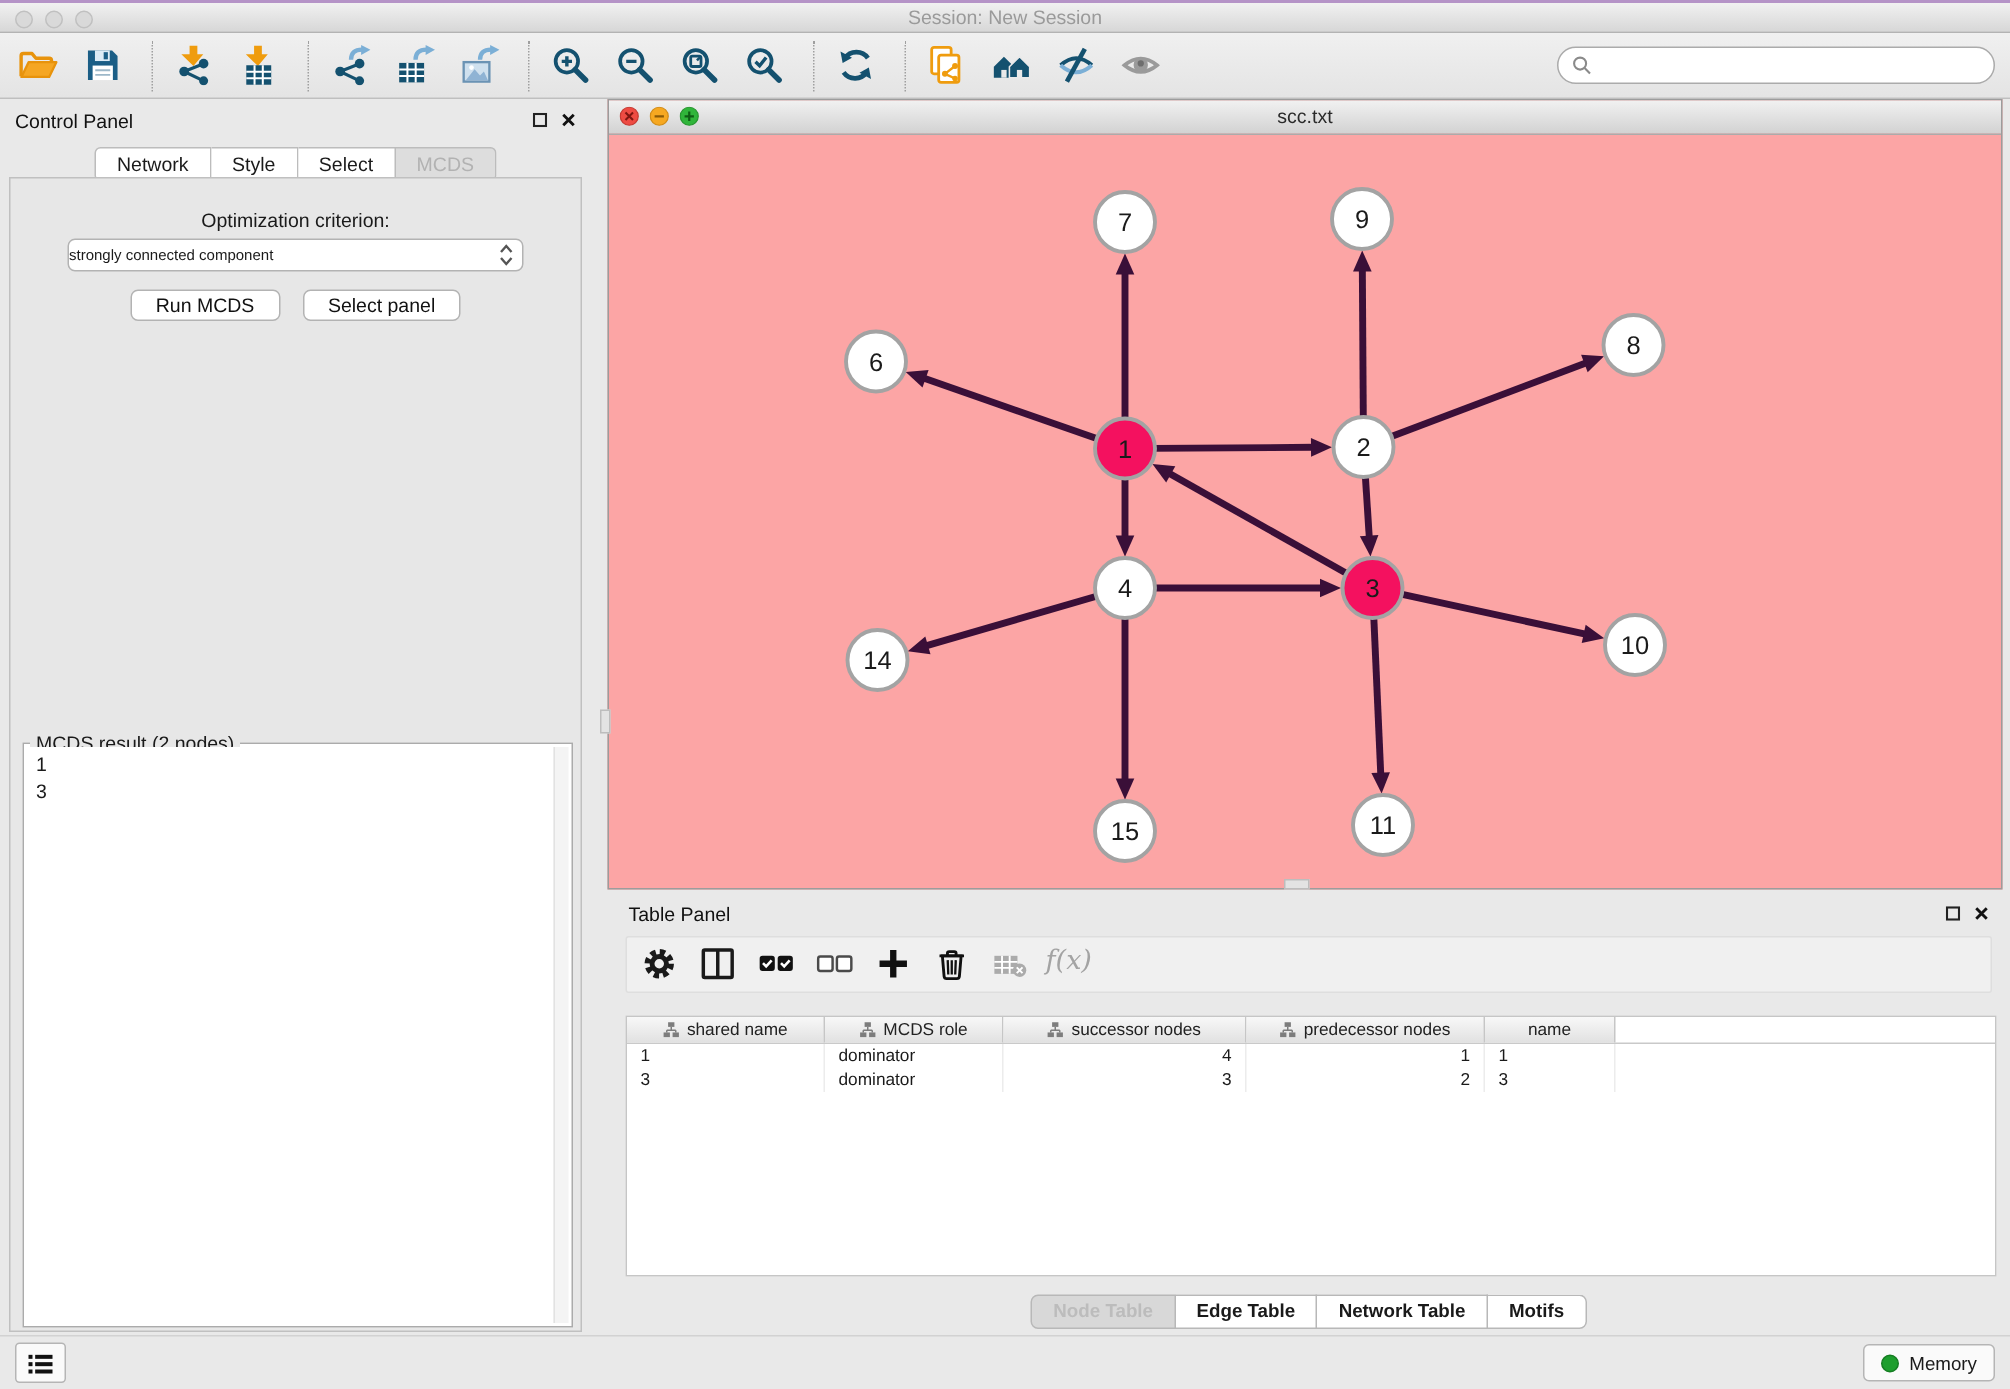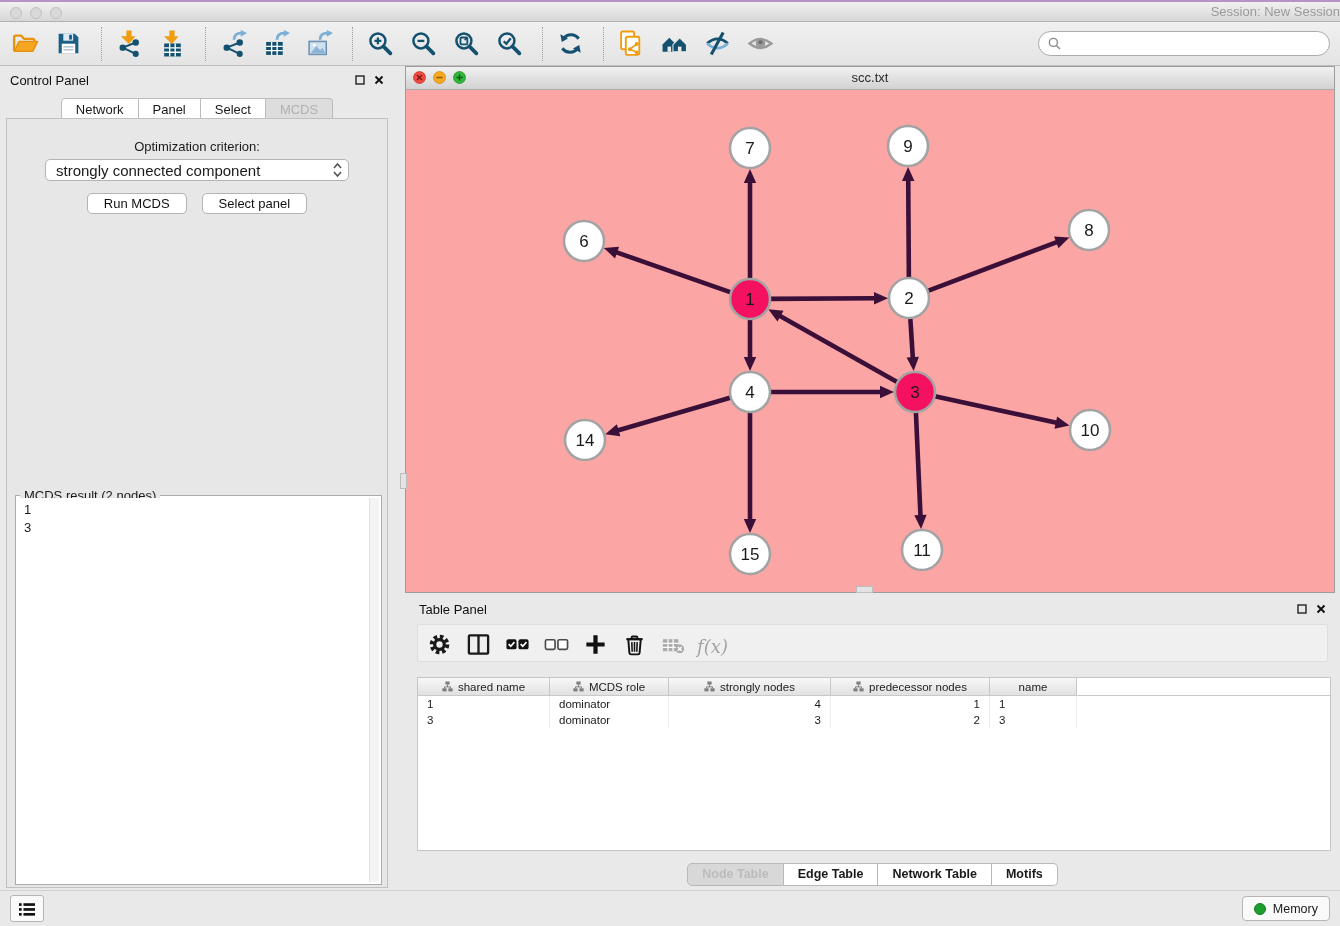--- a/index.html
+++ b/index.html
@@ -6,21 +6,21 @@
   body{width:1340px;height:926px;overflow:hidden;background:#e9e9e9;
        font-family:"Liberation Sans","DejaVu Sans",sans-serif;color:#1a1a1a;position:relative;}
   #app{position:absolute;inset:0;}
 
   
   #titlebar{position:absolute;left:0;top:0;right:0;height:22px;box-sizing:border-box;
     background:linear-gradient(#f1f1f1,#d7d7d7);border-top:2px solid #b593c7;border-bottom:1px solid #b3b3b3;}
   .lights{position:absolute;left:10px;top:5px;display:flex;gap:8px;}
   .lights .dot{width:12px;height:12px;border-radius:50%;background:#d9d9d9;border:1px solid #c0c0c0;box-sizing:border-box;}
   #titlebar .wtitle{position:absolute;left:0;right:0;top:0;height:20px;line-height:20px;
-    text-align:right;font-size:13px;color:#9a9a9a;}
+    text-align:center;font-size:13px;color:#9a9a9a;}
 
   
   #toolbar{position:absolute;left:0;top:22px;right:0;height:44px;box-sizing:border-box;
     background:linear-gradient(#f0f0f0,#e4e4e4);border-bottom:1px solid #bfbfbf;
     display:flex;align-items:center;padding:0 10px;}
   .tb-btn{width:31px;height:32px;display:flex;align-items:center;justify-content:center;margin-right:12px;flex:0 0 auto;}
   .tb-btn svg{width:27px;height:27px;}
   .tb-sep{width:0;height:34px;border-left:1px dotted #9f9f9f;margin:0 12px 0 5px;flex:0 0 auto;}
   .search{margin-left:auto;width:292px;height:25px;background:#fff;border:1px solid #ababab;border-radius:13px;
     display:flex;align-items:center;padding:0 9px;gap:6px;box-sizing:border-box;}
@@ -39,21 +39,21 @@
   .seg-group{display:flex;justify-content:center;}
   .seg{height:21px;line-height:21px;padding:0 14px;background:#fff;border:1px solid #bcbcbc;border-left:none;
     font-size:13px;color:#1a1a1a;cursor:default;}
   .seg:first-child{border-left:1px solid #bcbcbc;border-radius:4px 0 0 4px;}
   .seg:last-child{border-radius:0 4px 4px 0;}
   .seg.active{background:#dddddd;color:#b2b2b2;}
   #cp-tabs{position:absolute;left:0;right:0;top:31px;}
   .cp-body{position:absolute;left:6px;right:6px;top:51px;bottom:2px;border:1px solid #c0c0c0;background:#e7e7e7;}
   .opt-label{position:absolute;top:20px;left:0;right:0;text-align:center;font-size:13px;}
   .select{position:absolute;left:38px;right:38px;top:40px;height:22px;background:#fff;border:1px solid #b3b3b3;
-    border-radius:5px;display:flex;align-items:center;padding:0 6px 0 10px;font-size:15px;box-sizing:border-box;}
+    border-radius:5px;display:flex;align-items:center;padding:0 6px 0 0;font-size:10px;box-sizing:border-box;}
   .select .sel-val{flex:1;}
   .select svg{width:9px;height:16px;}
   .btn-row{position:absolute;top:74px;left:0;right:0;display:flex;justify-content:center;gap:15px;}
   .pushbtn{height:21px;line-height:19px;padding:0 16px;background:#fff;border:1px solid #b3b3b3;border-radius:5px;
     font-size:13px;color:#111;}
   .mcds-box{position:absolute;left:8px;right:5px;top:376px;bottom:2px;border:1px solid #ababab;background:#fff;}
   .mcds-legend{position:absolute;top:-8px;left:4px;background:#e7e7e7;padding:0 4px;font-size:13px;}
   .mcds-text{position:absolute;inset:2px 12px 2px 2px;background:#fff;padding:3px 6px;font-size:13px;line-height:18px;}
   .mcds-scroll{position:absolute;top:2px;bottom:2px;right:2px;width:9px;background:#f4f4f4;border-left:1px solid #e2e2e2;}
 
@@ -66,21 +66,21 @@
   .nw-title{position:absolute;left:0;right:0;top:0;height:22px;line-height:22px;text-align:center;
     font-size:13px;color:#2a2a2a;}
   .nw-canvas{position:absolute;left:0;right:0;top:23px;bottom:0;}
   .grip{position:absolute;background:#e3e3e3;border:1px solid #bdbdbd;box-sizing:border-box;}
 
   
   #table-panel{position:absolute;left:405px;top:596px;right:0;bottom:36px;}
   #table-panel .panel-head{padding:0 14px 0 14px;}
   .tp-toolbar{position:absolute;left:12px;right:12px;top:28px;height:38px;background:#f0f0f0;
     border:1px solid #dedede;border-radius:2px;display:flex;align-items:center;padding:0 8px;gap:12px;box-sizing:border-box;}
-  .tp-btn{width:27px;height:27px;display:flex;align-items:flex-end;justify-content:center;}
+  .tp-btn{width:27px;height:27px;display:flex;align-items:flex-start;justify-content:center;}
   .tp-btn svg{width:25px;height:25px;}
   .tp-btn .fx{font-family:"DejaVu Serif",serif;font-style:italic;font-size:18px;color:#a3a3a3;}
   .tp-table{position:absolute;left:12px;right:9px;top:81px;bottom:39px;background:#fff;border:1px solid #c6c6c6;
     box-sizing:border-box;overflow:hidden;}
   .thead{display:flex;height:17px;border-bottom:1px solid #c9c9c9;}
   .th{box-sizing:border-box;background:linear-gradient(#f8f8f8,#e1e1e1);border-right:1px solid #c6c6c6;
     display:flex;align-items:center;justify-content:center;gap:5px;font-size:11.5px;color:#222;}
   .th svg{width:11px;height:11px;flex:0 0 auto;}
   .tr{display:flex;height:16px;}
   .td{box-sizing:border-box;font-size:11.5px;line-height:16px;border-right:1px solid #ececec;padding:0 9px;}
@@ -267,21 +267,21 @@
         <svg viewBox="0 0 10 10">
             <rect x="1" y="1" width="8" height="8" fill="none" stroke="#222" stroke-width="1.4"></rect>
           </svg>
         <svg viewBox="0 0 10 10">
             <path d="M1.5 1.5 L8.5 8.5 M8.5 1.5 L1.5 8.5" stroke="#111" stroke-width="1.9"></path>
           </svg>
       </span>
     </div>
     <div id="cp-tabs" class="seg-group">
         <span class="seg">Network</span>
-        <span class="seg">Panel</span>
+        <span class="seg">Style</span>
         <span class="seg">Select</span>
         <span class="seg active">MCDS</span>
       </div>
     <div class="cp-body">
       <div class="opt-label">Optimization criterion:</div>
       <div class="select">
         <span class="sel-val">strongly connected component</span>
         <svg viewBox="0 0 9 16">
             <path d="M1 6 L4.5 2 L8 6" fill="none" stroke="#555" stroke-width="1.6"></path>
             <path d="M1 10 L4.5 14 L8 10" fill="none" stroke="#555" stroke-width="1.6"></path>
@@ -468,21 +468,21 @@
           </div>
           <div class="th" style="width: 162px;">
             <span style="display: inline-flex;">
               <svg viewBox="0 0 11 11">
                 <rect x="3.4" y="0.5" width="4.2" height="3.1" fill="#7d7d7d"></rect>
                 <path d="M5.5 3.6 V5.9 M2.5 5.9 H8.5 M2.5 5.9 V7.3 M8.5 5.9 V7.3" stroke="#7d7d7d" stroke-width="1" fill="none"></path>
                 <rect x="0.4" y="7.3" width="4.2" height="3.1" fill="#7d7d7d"></rect>
                 <rect x="6.4" y="7.3" width="4.2" height="3.1" fill="#7d7d7d"></rect>
               </svg>
             </span>
-            <span>strongly nodes</span>
+            <span>successor nodes</span>
           </div>
           <div class="th" style="width: 159px;">
             <span style="display: inline-flex;">
               <svg viewBox="0 0 11 11">
                 <rect x="3.4" y="0.5" width="4.2" height="3.1" fill="#7d7d7d"></rect>
                 <path d="M5.5 3.6 V5.9 M2.5 5.9 H8.5 M2.5 5.9 V7.3 M8.5 5.9 V7.3" stroke="#7d7d7d" stroke-width="1" fill="none"></path>
                 <rect x="0.4" y="7.3" width="4.2" height="3.1" fill="#7d7d7d"></rect>
                 <rect x="6.4" y="7.3" width="4.2" height="3.1" fill="#7d7d7d"></rect>
               </svg>
             </span>

